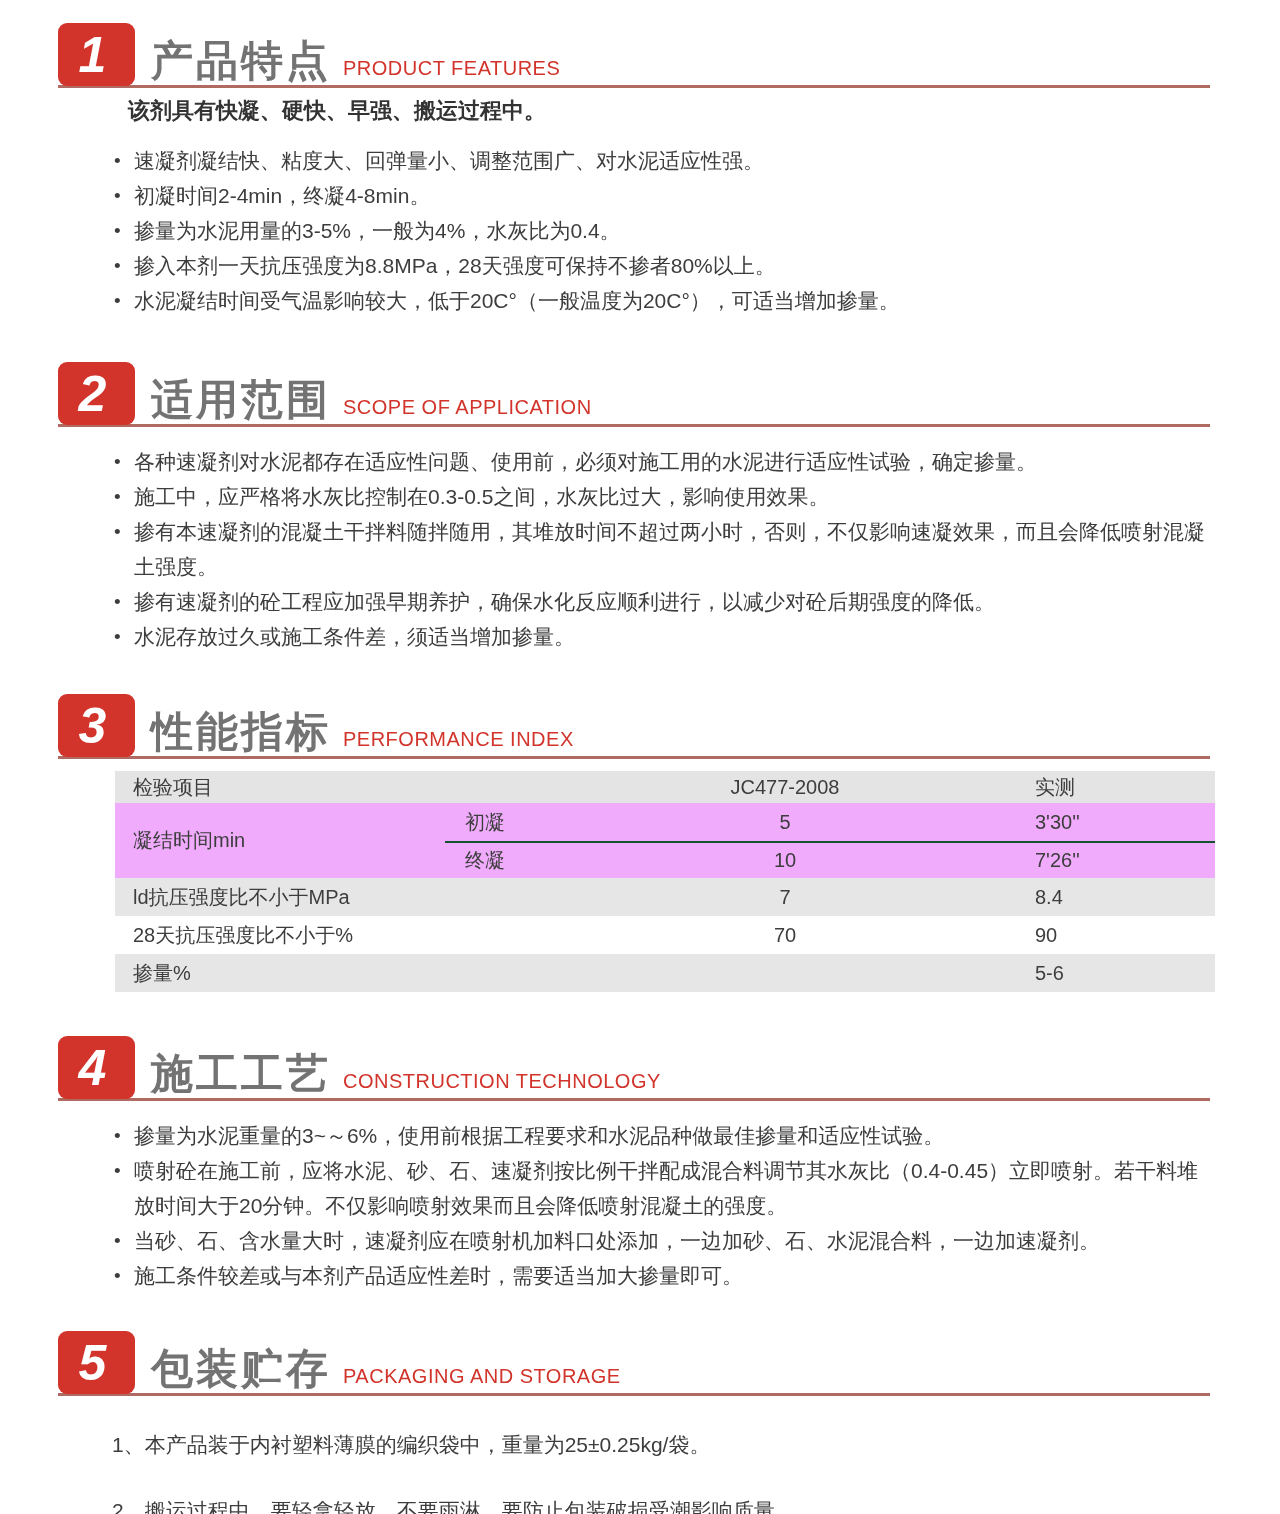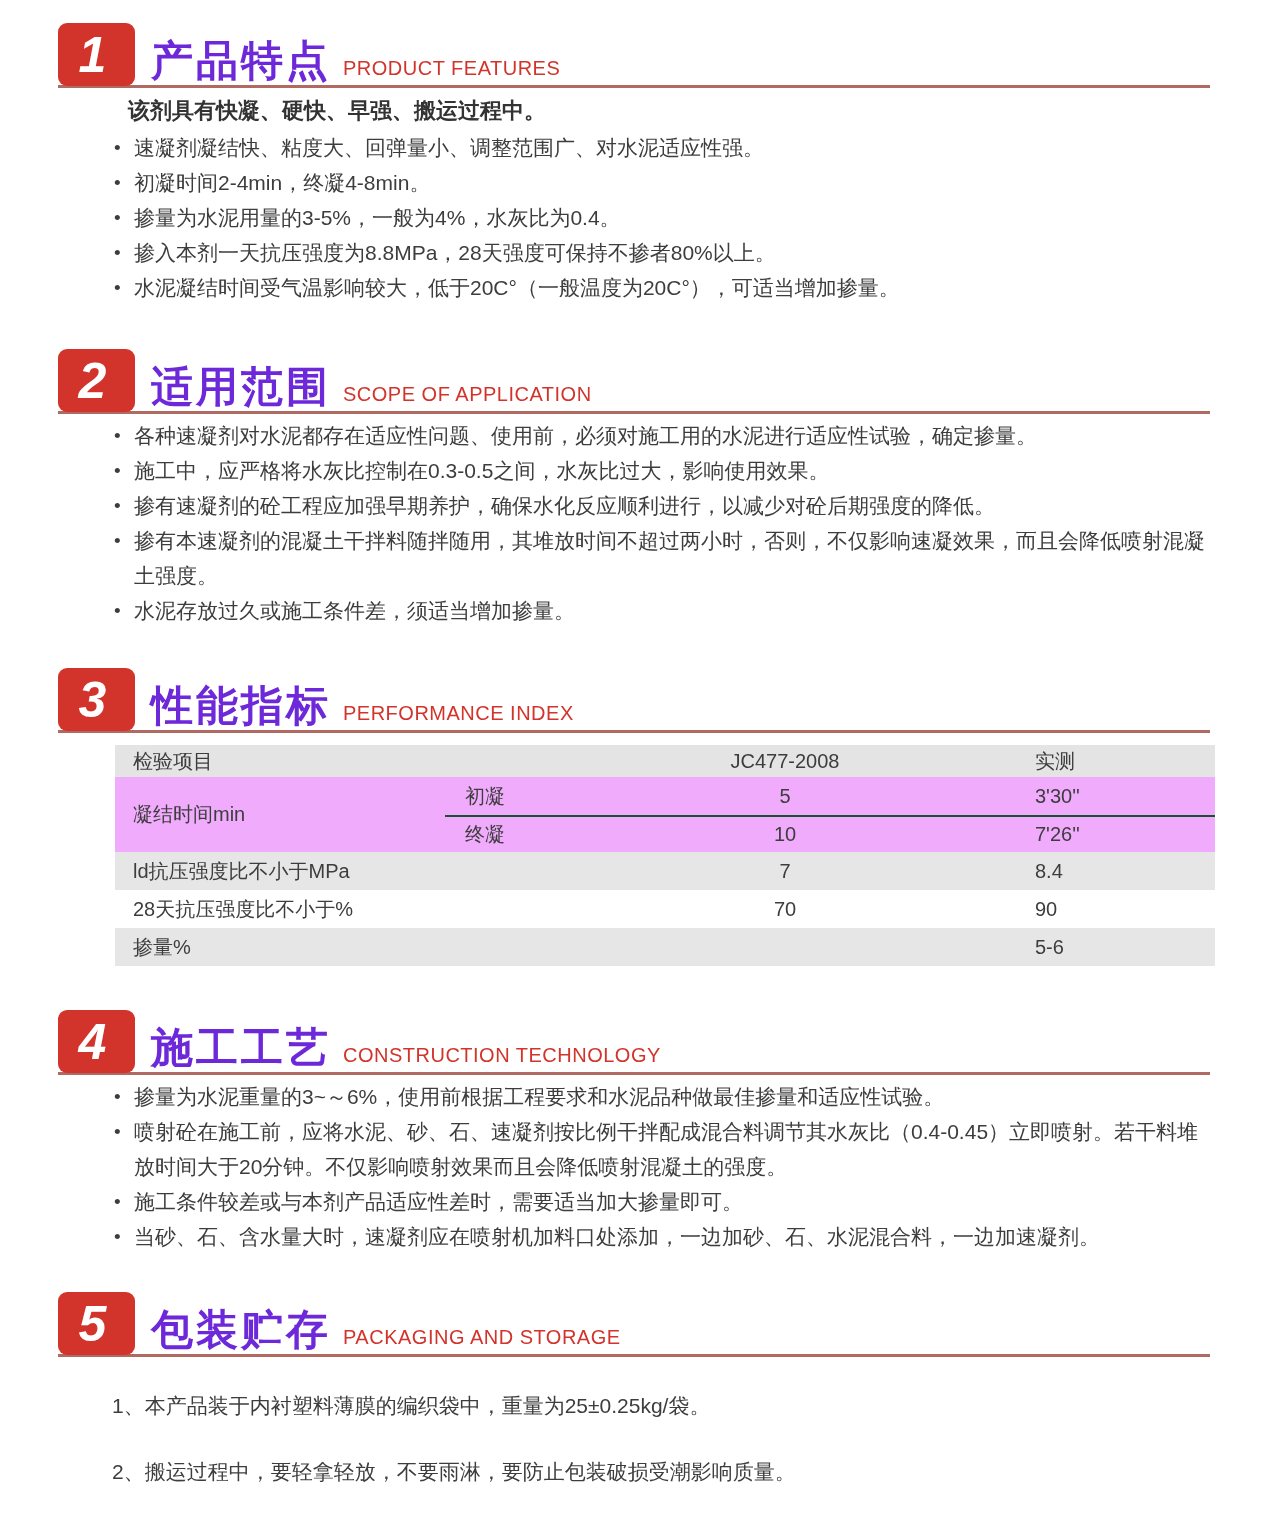--- a/index.html
+++ b/index.html
@@ -25,36 +25,36 @@
     background:#d2342b;
     border-radius:9px;
     color:#fff;
     font-size:50px; font-weight:bold; font-style:italic;
     display:flex; align-items:center; justify-content:center;
     padding-right:8px;
     margin-bottom:-1px;
     flex:0 0 auto;
   }
   .title-cn {
-    font-size:42px; font-weight:bold; color:#6d28d9;
+    font-size:42px; font-weight:bold; color:#737373;
     line-height:1; letter-spacing:3px;
     margin-left:16px; padding-bottom:3px;
   }
   .title-en {
     font-size:20px; font-weight:normal; color:#d2342b;
     margin-left:12px; padding-bottom:5px; letter-spacing:0.5px;
     white-space:nowrap;
   }
 
   
   .intro {
     margin:8px 0 4px 70px;
     font-size:22px; font-weight:bold; line-height:30px; color:#333;
   }
-  ul.bullets { list-style:none; margin-top:4px; padding-left:54px; }
+  ul.bullets { list-style:none; margin-top:17px; padding-left:54px; }
   ul.bullets li {
     position:relative;
     font-size:21px; line-height:35px;
     padding-left:22px; color:#3d3d3d;
   }
   ul.bullets li::before {
     content:"•";
     position:absolute; left:2px; top:0;
     font-size:19px;
   }
@@ -118,22 +118,22 @@
 
   <div class="section s2">
     <div class="sec-head">
       <div class="badge">2</div>
       <div class="title-cn">适用范围</div>
       <div class="title-en">SCOPE OF APPLICATION</div>
     </div>
     <ul class="bullets">
       <li>各种速凝剂对水泥都存在适应性问题、使用前，必须对施工用的水泥进行适应性试验，确定掺量。</li>
       <li>施工中，应严格将水灰比控制在0.3-0.5之间，水灰比过大，影响使用效果。</li>
+      <li>掺有本速凝剂的混凝土干拌料随拌随用，其堆放时间不超过两小时，否则，不仅影响速凝效果，而且会降低喷射混凝土强度。</li>
       <li>掺有速凝剂的砼工程应加强早期养护，确保水化反应顺利进行，以减少对砼后期强度的降低。</li>
-      <li>掺有本速凝剂的混凝土干拌料随拌随用，其堆放时间不超过两小时，否则，不仅影响速凝效果，而且会降低喷射混凝土强度。</li>
       <li>水泥存放过久或施工条件差，须适当增加掺量。</li>
     </ul>
   </div>
 
   <div class="section s3">
     <div class="sec-head">
       <div class="badge">3</div>
       <div class="title-cn">性能指标</div>
       <div class="title-en">PERFORMANCE INDEX</div>
     </div>
@@ -182,22 +182,22 @@
 
   <div class="section s4">
     <div class="sec-head">
       <div class="badge">4</div>
       <div class="title-cn">施工工艺</div>
       <div class="title-en">CONSTRUCTION TECHNOLOGY</div>
     </div>
     <ul class="bullets">
       <li>掺量为水泥重量的3~～6%，使用前根据工程要求和水泥品种做最佳掺量和适应性试验。</li>
       <li>喷射砼在施工前，应将水泥、砂、石、速凝剂按比例干拌配成混合料调节其水灰比（0.4-0.45）立即喷射。若干料堆放时间大于20分钟。不仅影响喷射效果而且会降低喷射混凝土的强度。</li>
+      <li>当砂、石、含水量大时，速凝剂应在喷射机加料口处添加，一边加砂、石、水泥混合料，一边加速凝剂。</li>
       <li>施工条件较差或与本剂产品适应性差时，需要适当加大掺量即可。</li>
-      <li>当砂、石、含水量大时，速凝剂应在喷射机加料口处添加，一边加砂、石、水泥混合料，一边加速凝剂。</li>
     </ul>
   </div>
 
   <div class="section s5">
     <div class="sec-head">
       <div class="badge">5</div>
       <div class="title-cn">包装贮存</div>
       <div class="title-en">PACKAGING AND STORAGE</div>
     </div>
     <ol class="numbered">

